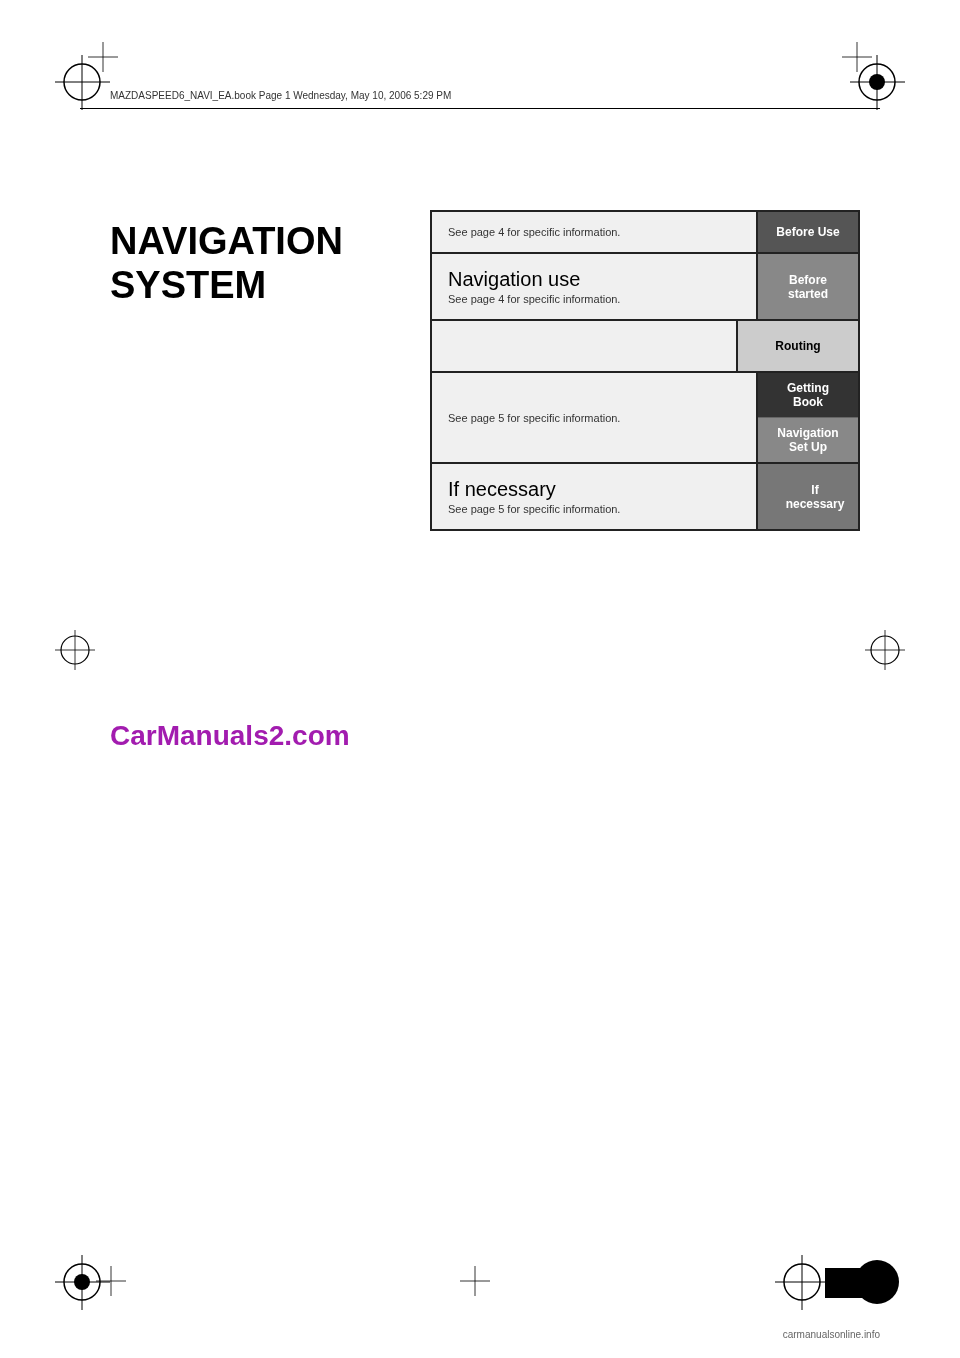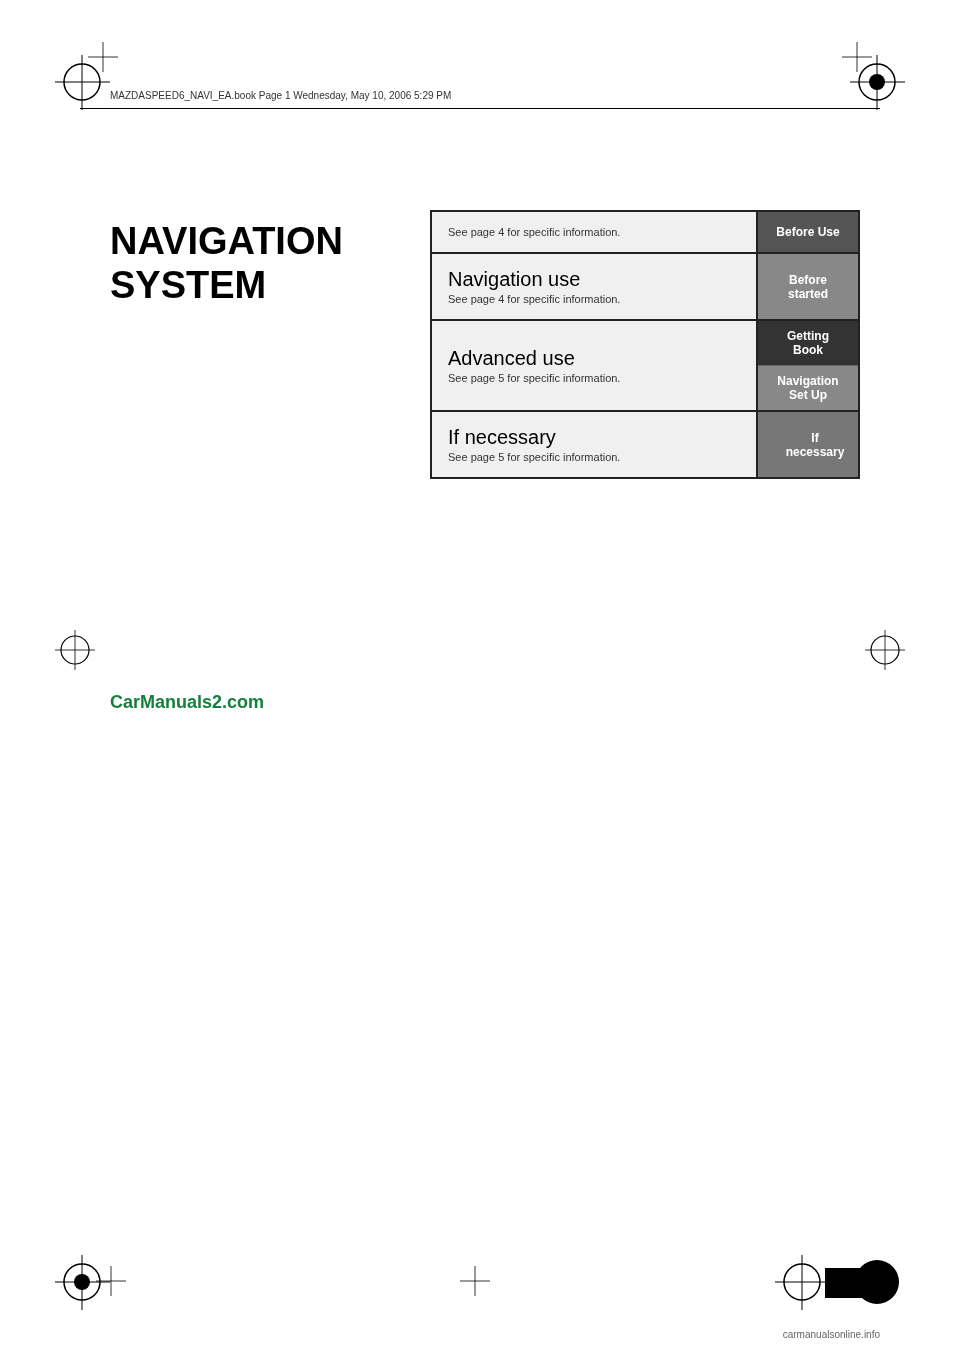--- a/index.html
+++ b/index.html
@@ -128,25 +128,25 @@
     .nav-empty-left {
       flex: 1;
       background: #f0f0f0;
       border-right: 2px solid #222;
       min-height: 50px;
     }
 
     
     .watermark {
       position: absolute;
-      top: 692px;
+      top: 720px;
       left: 110px;
-      font-size: 18px;
+      font-size: 28px;
       font-weight: bold;
-      color: #15803d;
+      color: #a21caf;
     }
 
     
     .bottom-bar {
       position: absolute;
       bottom: 60px;
       right: 80px;
       width: 55px;
       height: 30px;
       background: #000;
@@ -210,24 +210,29 @@
     <div class="nav-left">
       <div class="nav-left-title">Navigation use</div>
       <div class="nav-left-sub">See page  4  for specific information.</div>
     </div>
     <div class="nav-right">
       <div class="nav-tab tab-mid" style="white-space:pre-line;">Before
 started</div>
     </div>
   </div>
 
+  <div class="nav-row-routing">
+    <div class="nav-empty-left"></div>
+    <div style="width:120px;display:flex;flex-direction:column;">
+      <div class="nav-tab tab-light">Routing</div>
+    </div>
+  </div>
 
   <div class="nav-row" style="align-items:stretch;">
     <div class="nav-left" style="display:flex;flex-direction:column;justify-content:center;">
-      <div class="nav-left-title">Advanced use</div>
       <div class="nav-left-sub">See page  5  for specific information.</div>
     </div>
     <div class="nav-right">
       <div class="nav-tab tab-darkest" style="white-space:pre-line;">Getting
 Book</div>
       <div class="nav-tab tab-mid" style="white-space:pre-line;">Navigation
 Set Up</div>
     </div>
   </div>
 

